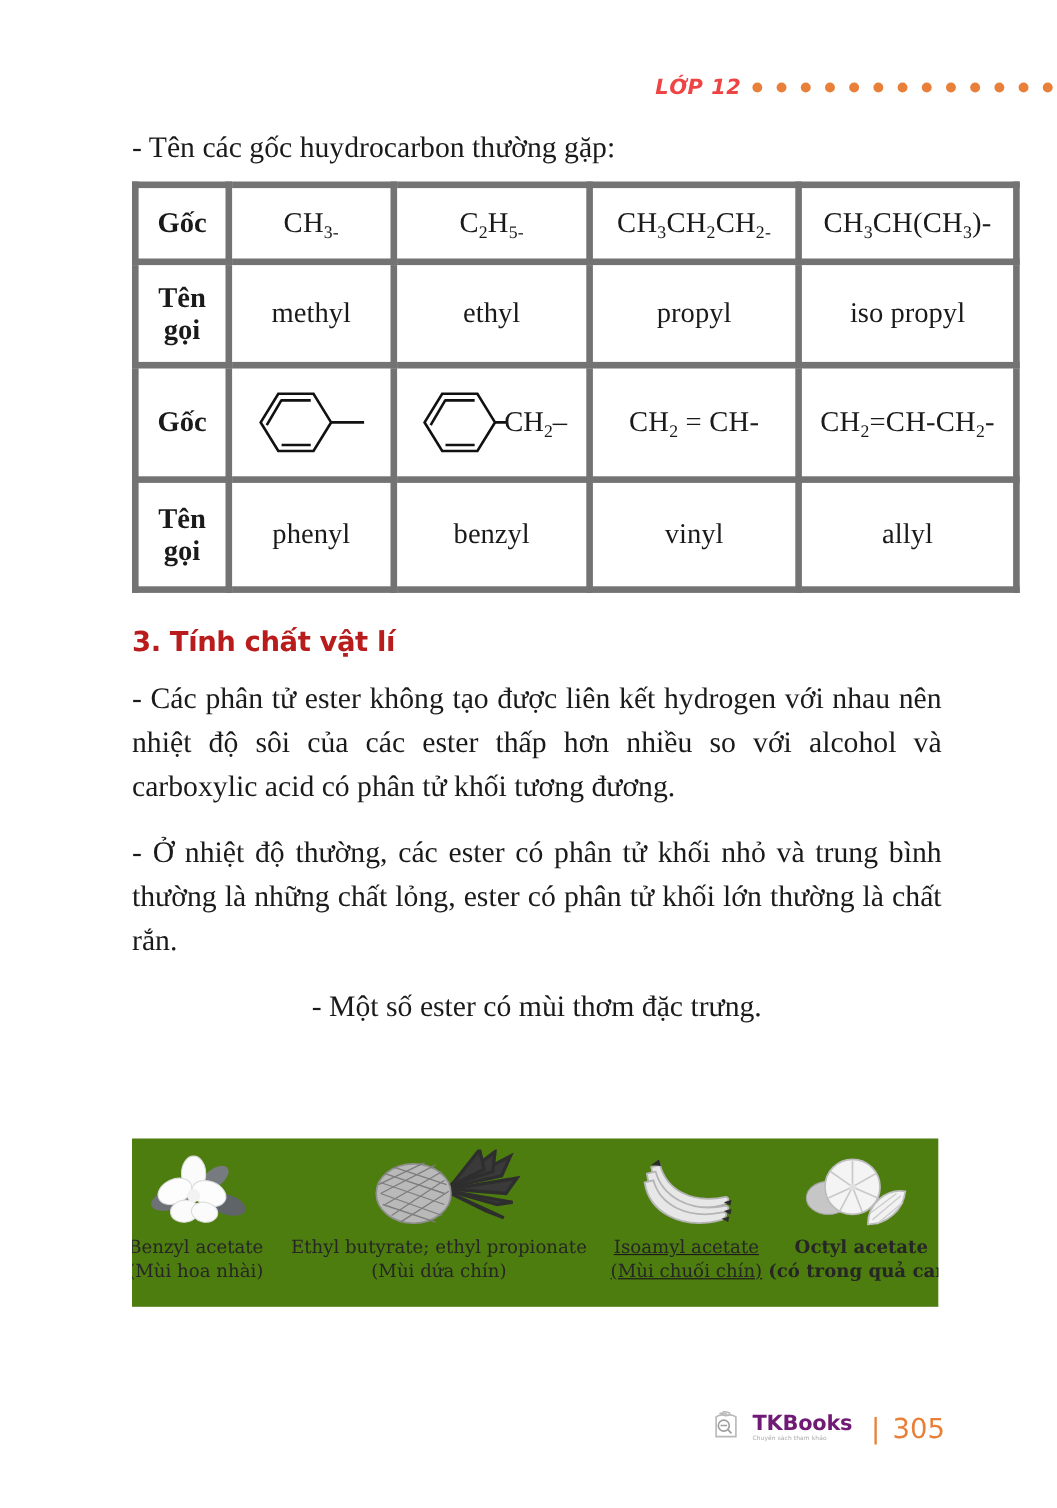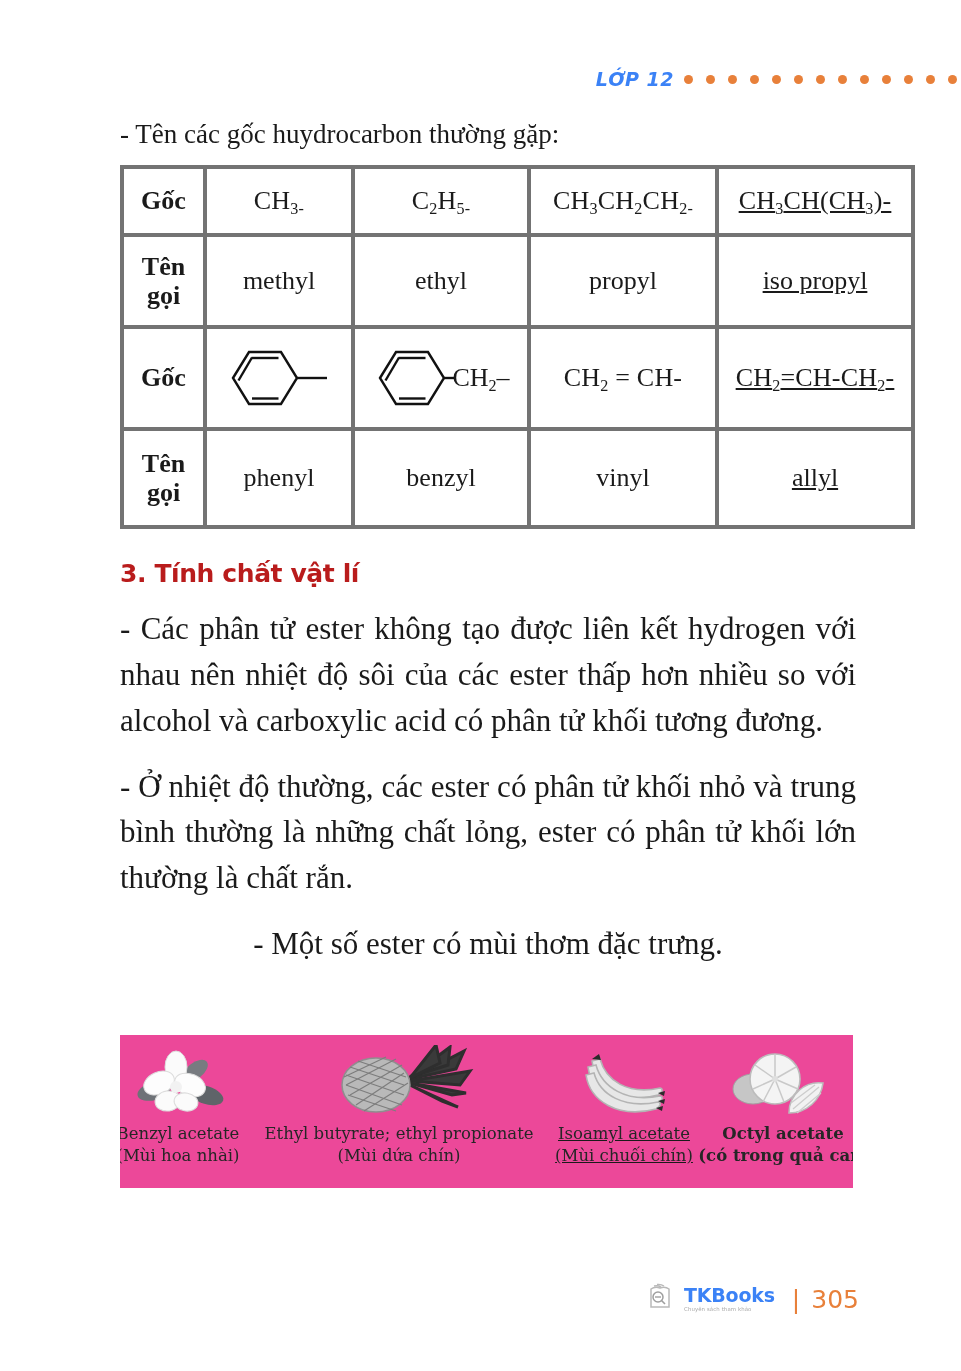--- a/index.html
+++ b/index.html
@@ -26,21 +26,21 @@
     display: flex;
     align-items: center;
     justify-content: flex-end;
   }
   .header-label {
     font-family: "DejaVu Sans", sans-serif;
     font-style: italic;
     font-weight: bold;
     font-size: 19px;
     letter-spacing: 0.5px;
-    color: #3b82f6;
+    color: #ef4444;
     margin-right: 10px;
     white-space: nowrap;
   }
   .header-dots {
     display: flex;
     align-items: center;
     gap: 13px;
     padding-right: 4px;
   }
   .header-dots i {
@@ -67,36 +67,36 @@
   }
 
   
   table.radicals {
     border-collapse: collapse;
     width: 733px;
     table-layout: fixed;
     margin: 0 0 0 0;
   }
   table.radicals td {
-    border: 4px solid #737373;
+    border: 6px solid #737373;
     text-align: center;
     vertical-align: middle;
     font-size: 26px;
     padding: 4px 2px;
   }
   td.rowlabel {
     font-weight: bold;
     font-size: 23px;
     line-height: 1.12;
     width: 75px;
   }
   .col2 { width: 140px; }
   .col3 { width: 168px; }
   .col4 { width: 180px; }
-  .col5 { width: 188px; text-decoration: underline; }
+  .col5 { width: 188px; }
 
   tr.r-formula td { height: 56px; }
   tr.r-name td    { height: 80px; }
   tr.r-struct td  { height: 90px; }
   tr.r-name2 td   { height: 86px; }
 
   .formula { white-space: nowrap; letter-spacing: 0.2px; }
   .formula sub {
     font-size: 0.62em;
     vertical-align: baseline;
@@ -130,37 +130,37 @@
     font-family: "DejaVu Sans", sans-serif;
     font-weight: bold;
     font-size: 25px;
     letter-spacing: -0.4px;
     margin: 30px 0 18px 0;
     color: #b91c1c;
   }
 
   
   p.para {
-    font-size: 31px;
+    font-size: 27px;
     line-height: 1.48;
     margin: 0 0 20px 0;
     text-align: justify;
     text-justify: inter-word;
   }
   p.para:last-of-type { margin-bottom: 0; }
   p.para.nojust { text-align: center; }
 
   
   .odour-strip {
     position: absolute;
     left: 120px;
     top: 1035px;
     width: 733px;
     height: 153px;
-    background: #ec4899;
+    background: #4d7c0f;
     overflow: hidden;
   }
   .odour-inner {
     position: absolute;
     left: -18px;
     top: 0;
     width: 760px;
     height: 153px;
     display: flex;
     align-items: flex-start;
@@ -206,21 +206,21 @@
   .brand-text {
     display: flex;
     flex-direction: column;
     align-items: flex-start;
     line-height: 1;
   }
   .brand-name {
     font-family: "DejaVu Sans", sans-serif;
     font-weight: bold;
     font-size: 19px;
-    color: #3b82f6;
+    color: #701a75;
     letter-spacing: -0.2px;
   }
   .brand-tag {
     font-family: "DejaVu Sans", sans-serif;
     font-size: 5.4px;
     color: #a9a9a9;
     letter-spacing: 0.1px;
     margin-top: 2px;
   }
   .page-sep {

